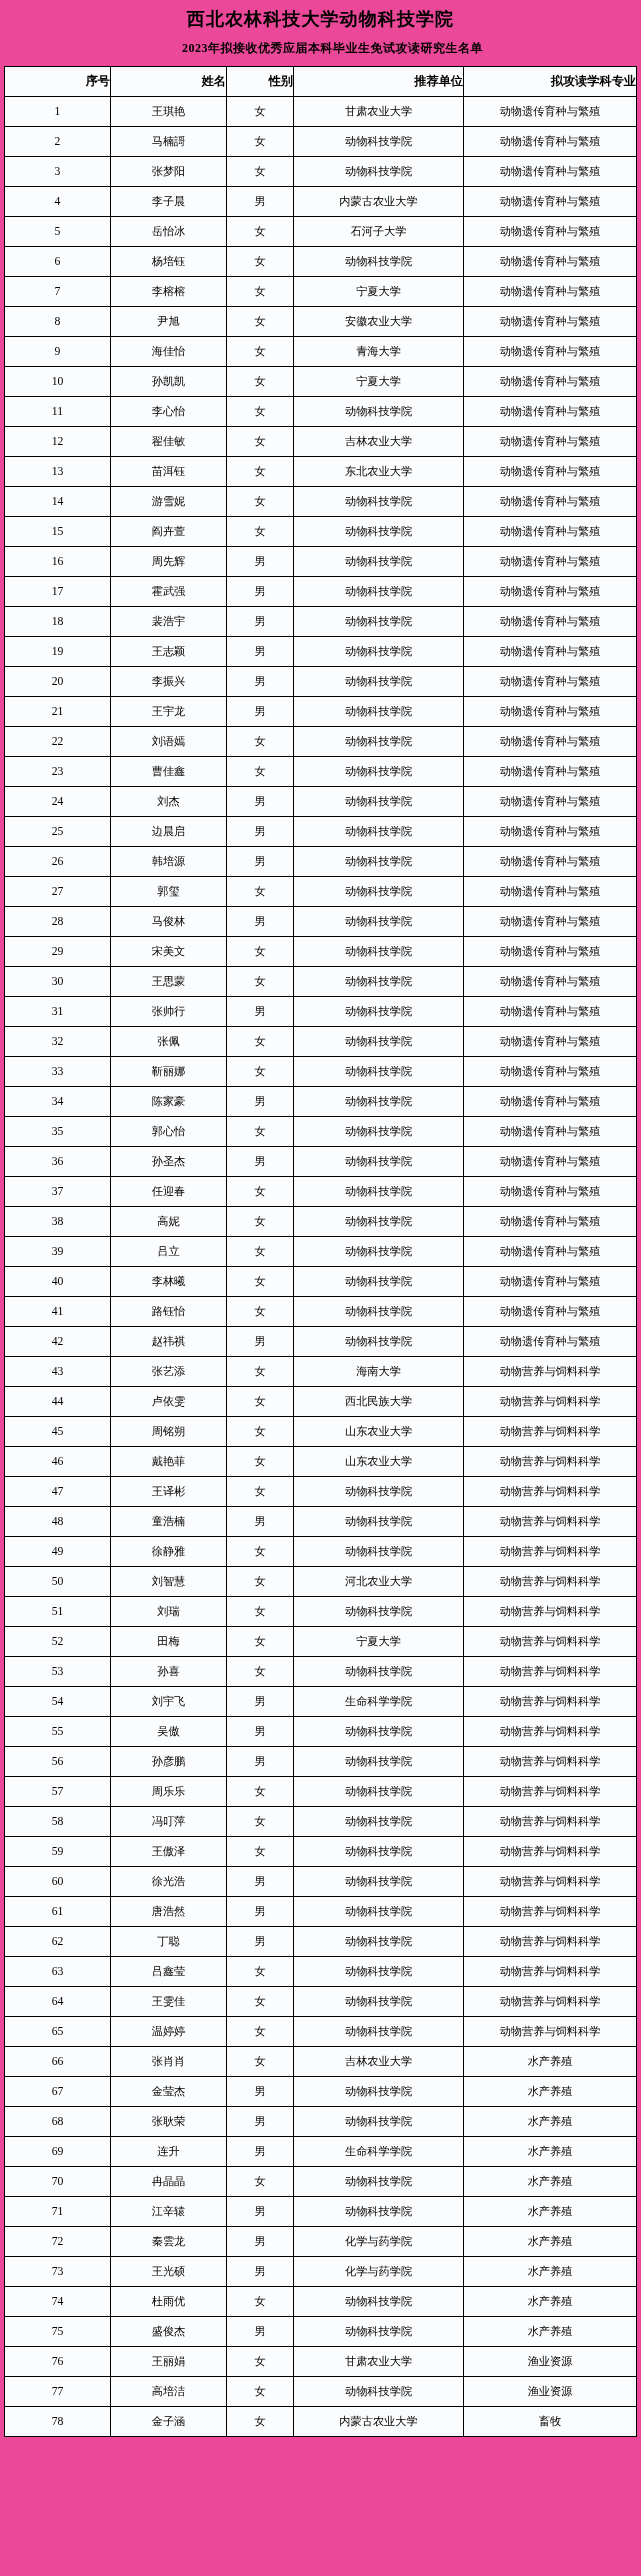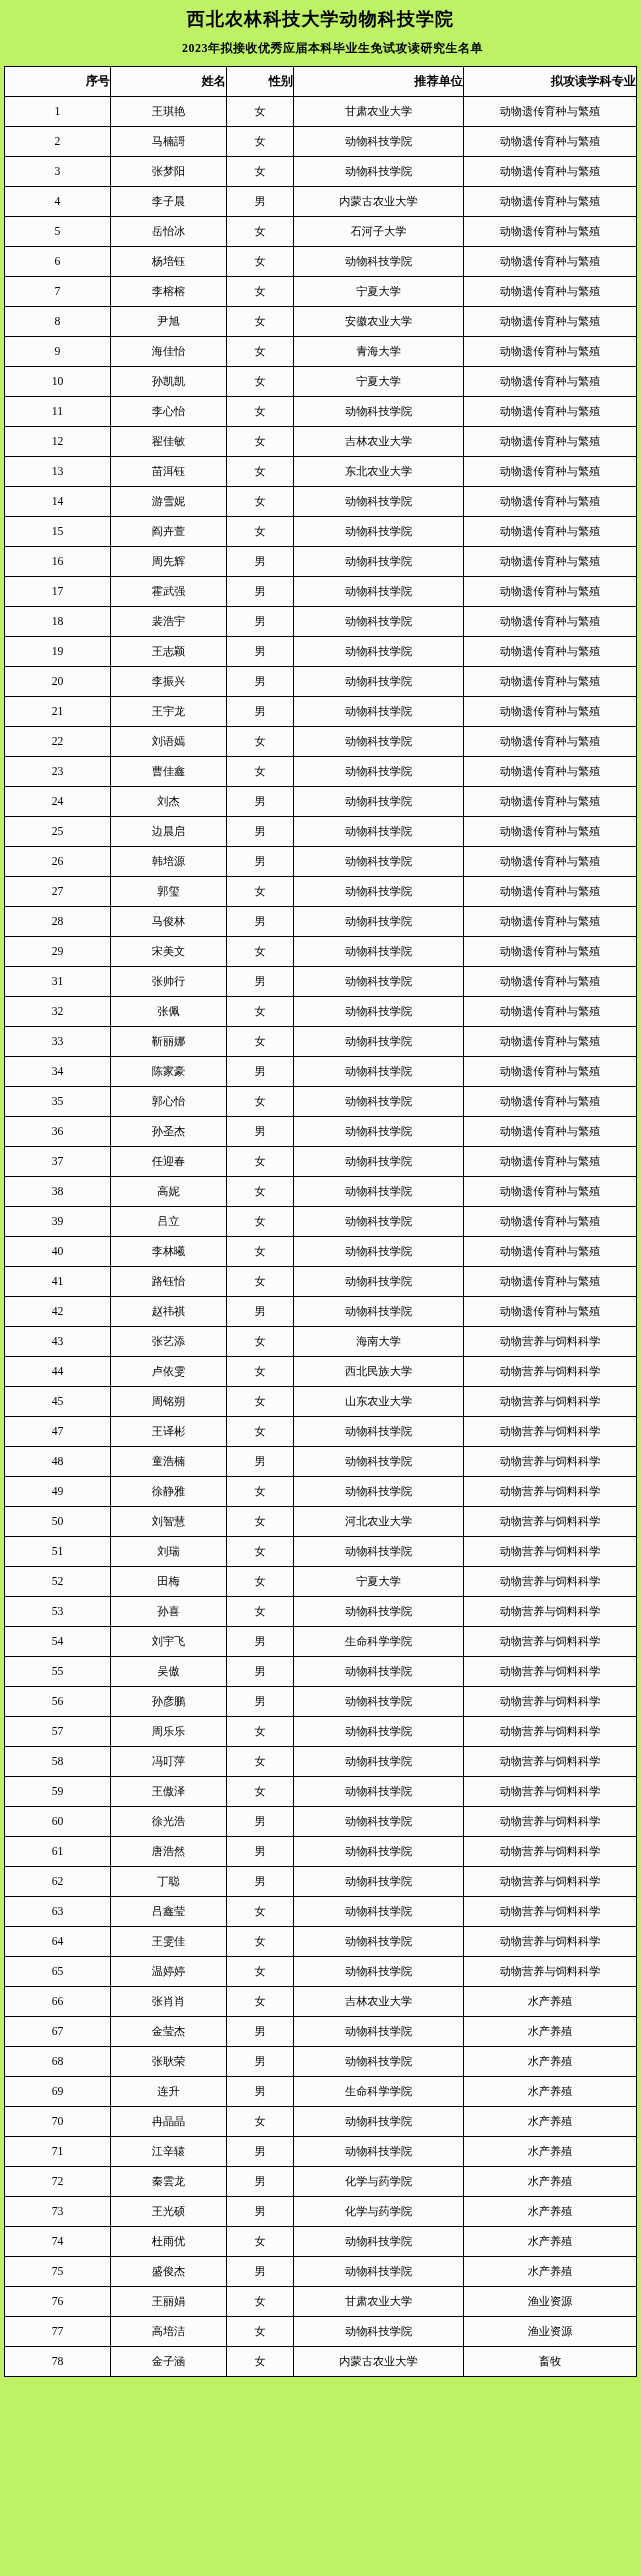--- a/index.html
+++ b/index.html
@@ -5,21 +5,21 @@
   * { box-sizing: border-box; margin: 0; padding: 0; }
   html, body {
     background: #f8f9fc;
     font-family: "Liberation Serif", "DejaVu Serif", serif;
     color: #000;
   }
   .page {
     width: 641px;
     min-height: 2576px;
     margin: 0 auto;
-    background: #bef264;
+    background: #ec4899;
     padding-top: 5.3px;
   }
   .title-wrap { text-align: center; }
   .title-line1 {
     font-size: 18px;
     font-weight: bold;
     line-height: 28px;
     letter-spacing: 1.1px;
   }
   .title-line2 {
@@ -283,20 +283,27 @@
           <td class="c-major">动物遗传育种与繁殖</td>
         </tr>
         <tr>
           <td class="c-index">29</td>
           <td class="c-name">宋美文</td>
           <td class="c-gender">女</td>
           <td class="c-unit">动物科技学院</td>
           <td class="c-major">动物遗传育种与繁殖</td>
         </tr>
         <tr>
+          <td class="c-index">30</td>
+          <td class="c-name">王思蒙</td>
+          <td class="c-gender">女</td>
+          <td class="c-unit">动物科技学院</td>
+          <td class="c-major">动物遗传育种与繁殖</td>
+        </tr>
+        <tr>
           <td class="c-index">31</td>
           <td class="c-name">张帅行</td>
           <td class="c-gender">男</td>
           <td class="c-unit">动物科技学院</td>
           <td class="c-major">动物遗传育种与繁殖</td>
         </tr>
         <tr>
           <td class="c-index">32</td>
           <td class="c-name">张佩</td>
           <td class="c-gender">女</td>
@@ -383,20 +390,27 @@
         <tr>
           <td class="c-index">44</td>
           <td class="c-name">卢依雯</td>
           <td class="c-gender">女</td>
           <td class="c-unit">西北民族大学</td>
           <td class="c-major">动物营养与饲料科学</td>
         </tr>
         <tr>
           <td class="c-index">45</td>
           <td class="c-name">周铭朔</td>
+          <td class="c-gender">女</td>
+          <td class="c-unit">山东农业大学</td>
+          <td class="c-major">动物营养与饲料科学</td>
+        </tr>
+        <tr>
+          <td class="c-index">46</td>
+          <td class="c-name">戴艳菲</td>
           <td class="c-gender">女</td>
           <td class="c-unit">山东农业大学</td>
           <td class="c-major">动物营养与饲料科学</td>
         </tr>
         <tr>
           <td class="c-index">47</td>
           <td class="c-name">王译彬</td>
           <td class="c-gender">女</td>
           <td class="c-unit">动物科技学院</td>
           <td class="c-major">动物营养与饲料科学</td>

